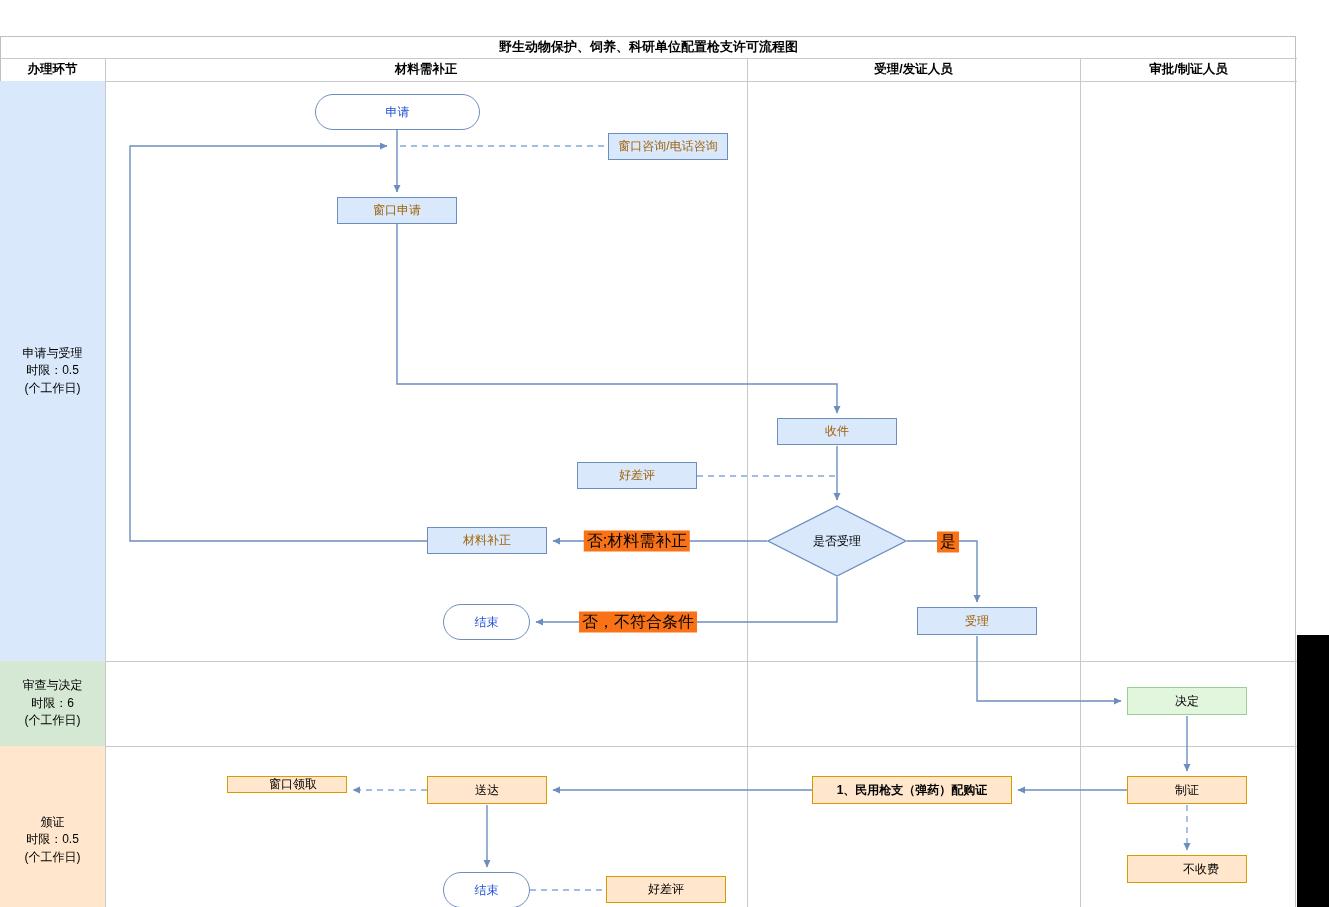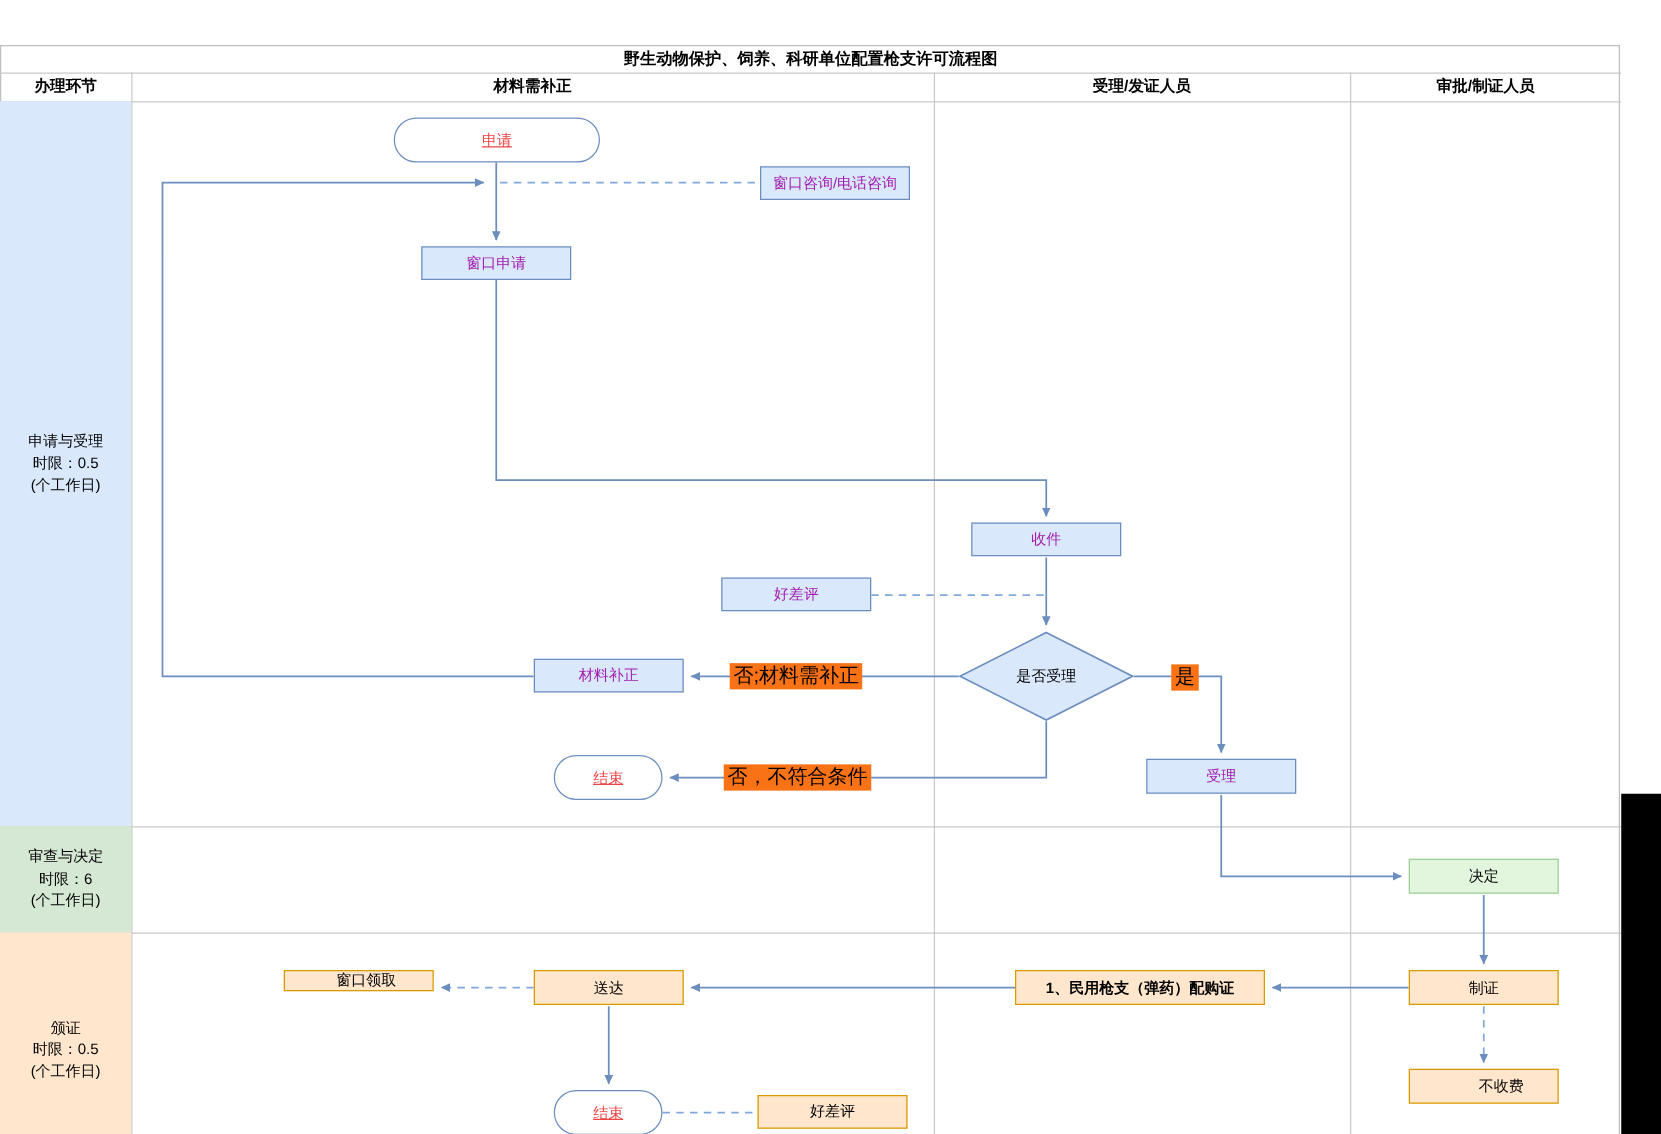--- a/index.html
+++ b/index.html
@@ -29,24 +29,24 @@
   
   svg.wires{position:absolute;left:0;top:0;z-index:2;pointer-events:none;}
   .wire{fill:none;stroke:#6c8ebf;stroke-width:1.4;}
   .wire.dashed{stroke-dasharray:6 5;stroke:#82a8d9;}
   
   .node{
     position:absolute;display:flex;align-items:center;justify-content:center;
     font-size:12px;text-align:center;box-sizing:border-box;z-index:3;background:#fff;
     border:1px solid #6c8ebf;line-height:1.2;padding:0 4px;
   }
-  .node.blue{background:#dae8fc;border-color:#6c8ebf;color:#a21caf;}
+  .node.blue{background:#dae8fc;border-color:#6c8ebf;color:#a16207;}
   .node.orange{background:#ffe6cc;border-color:#d79b00;color:#000;}
   .node.green{background:#e2f6de;border-color:#9bce94;color:#000;}
-  .node.stadium{border-radius:18px;color:#ef4444;background:#fff;border-color:#6c8ebf;text-decoration:underline;}
+  .node.stadium{border-radius:18px;color:#1d4ed8;background:#fff;border-color:#6c8ebf;}
   .diamond{position:absolute;z-index:3;}
   .diamond svg{position:absolute;left:0;top:0;}
   .diamond .dlabel{
     position:absolute;left:0;top:0;width:100%;height:100%;display:flex;
     align-items:center;justify-content:center;font-size:12px;
   }
   .edge-label{
     position:absolute;transform:translate(-50%,-50%);background:#f97316;
     padding:0 3px;font-size:16px;z-index:4;white-space:nowrap;
   }

